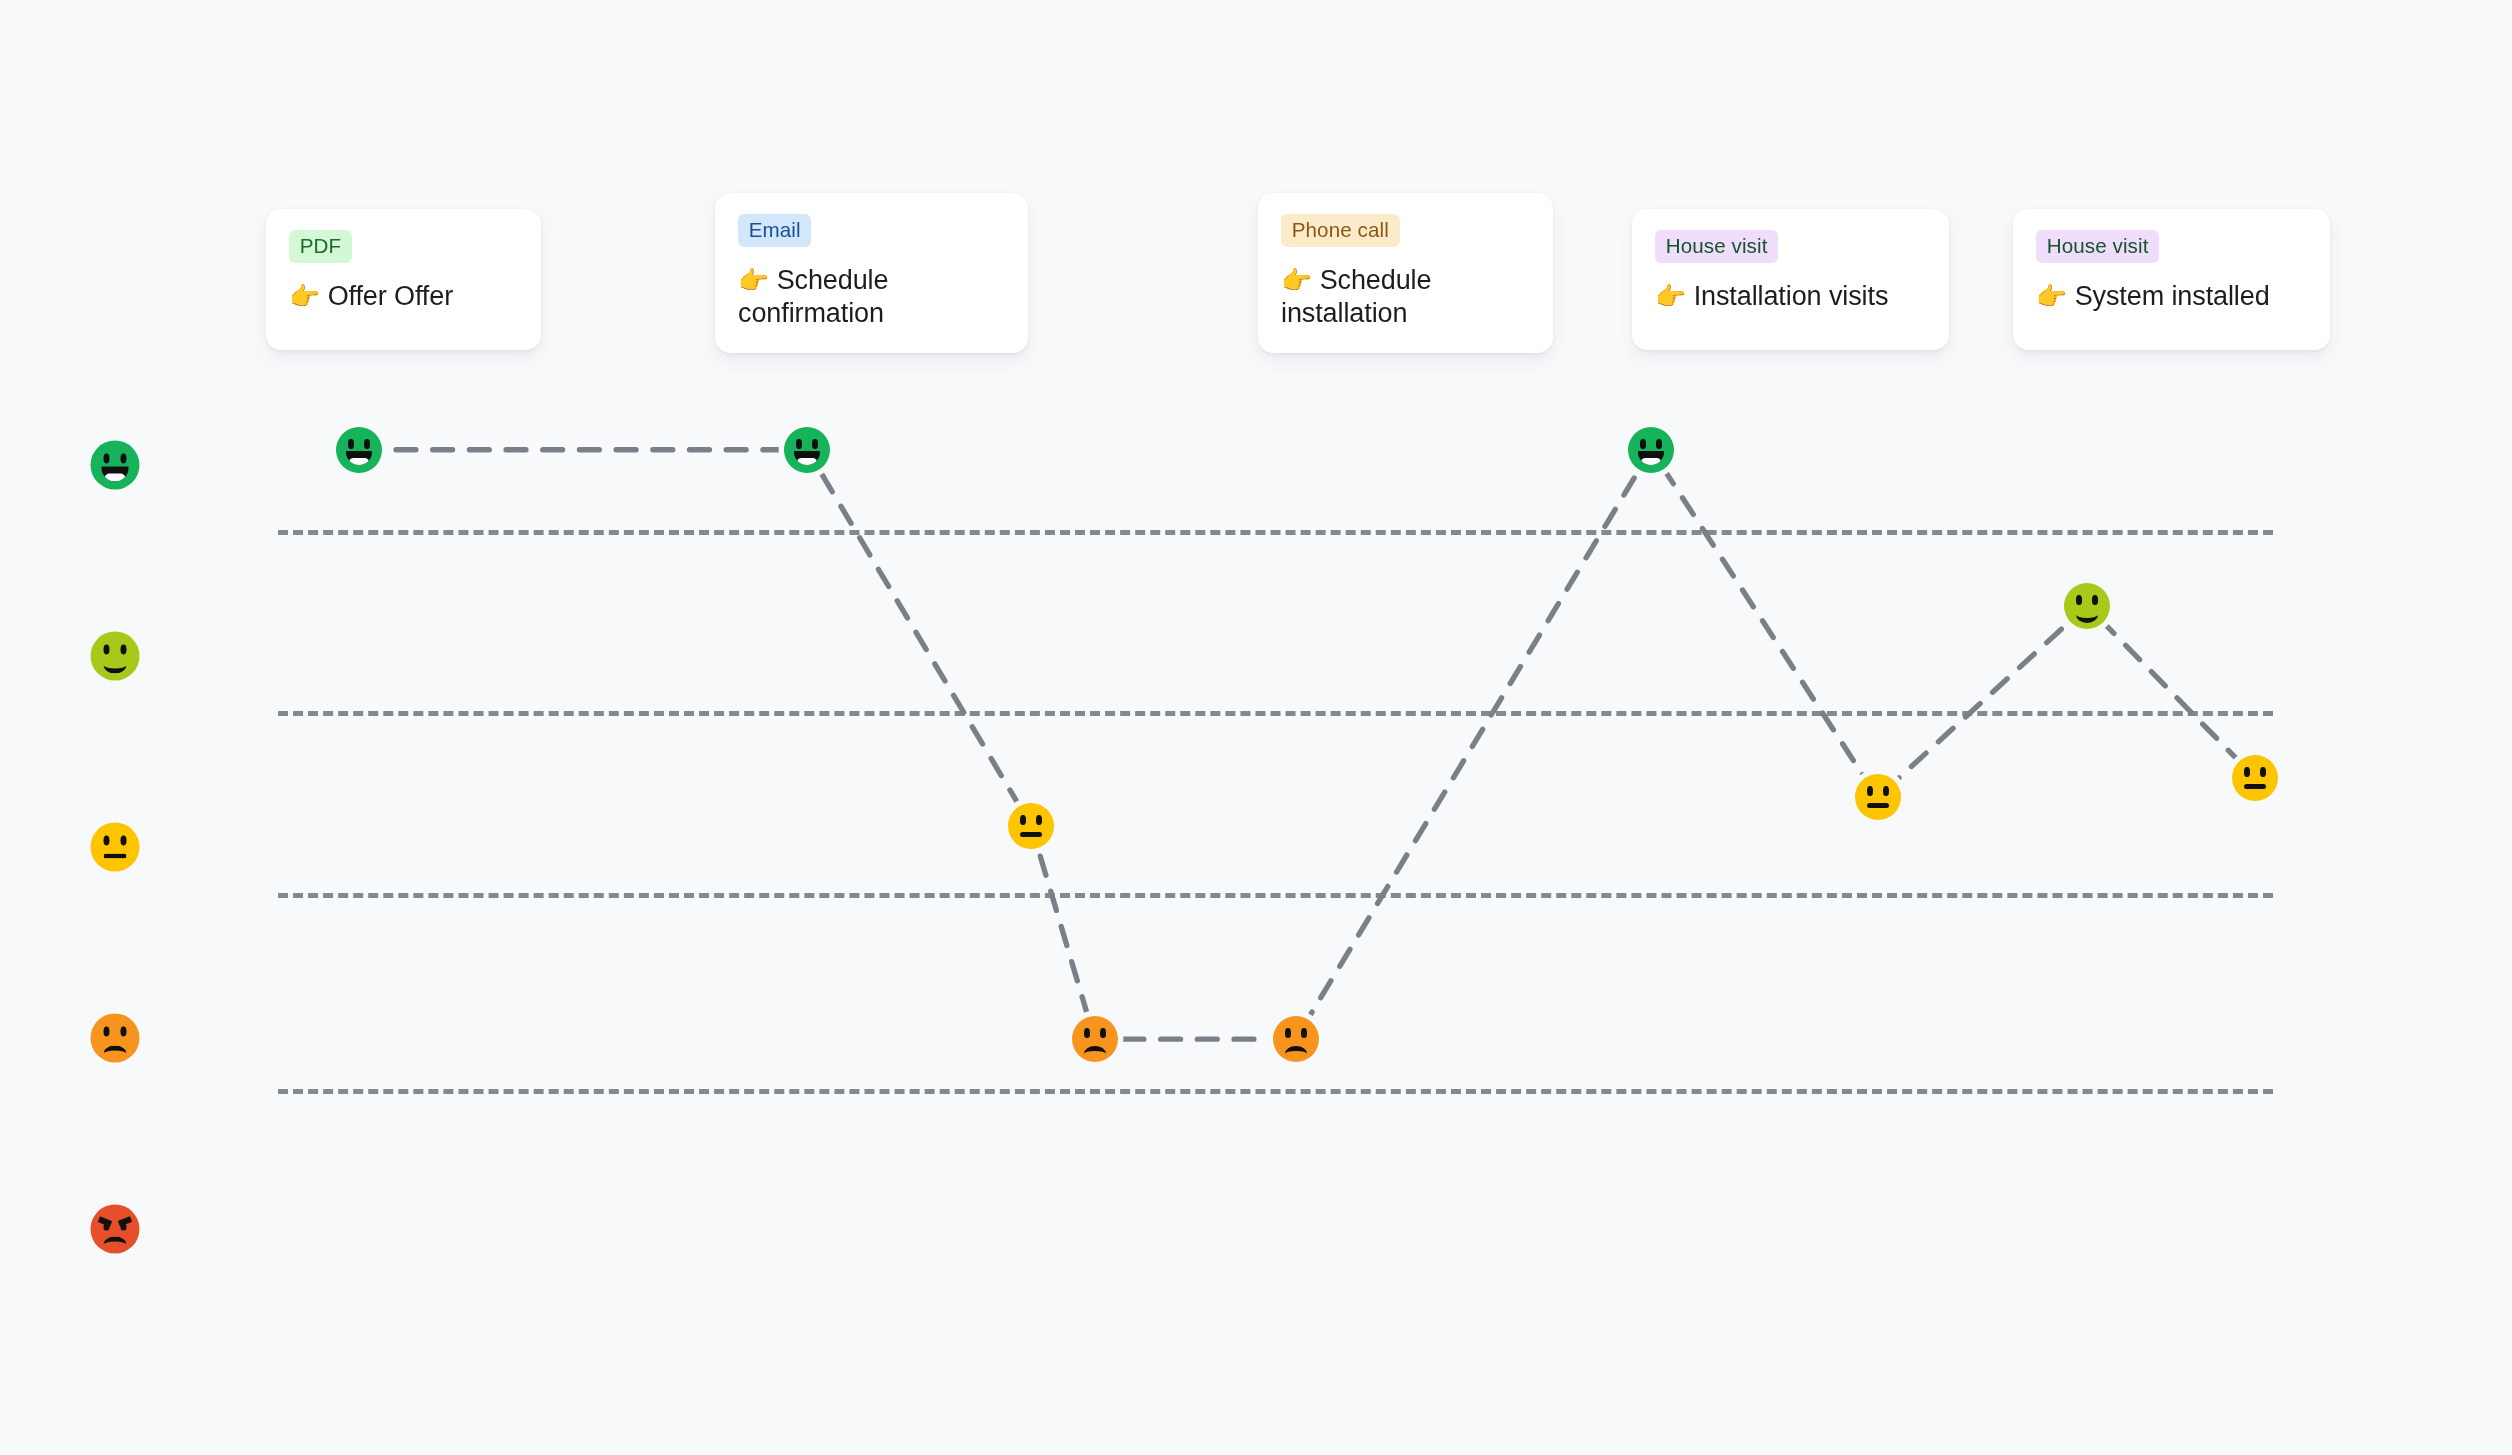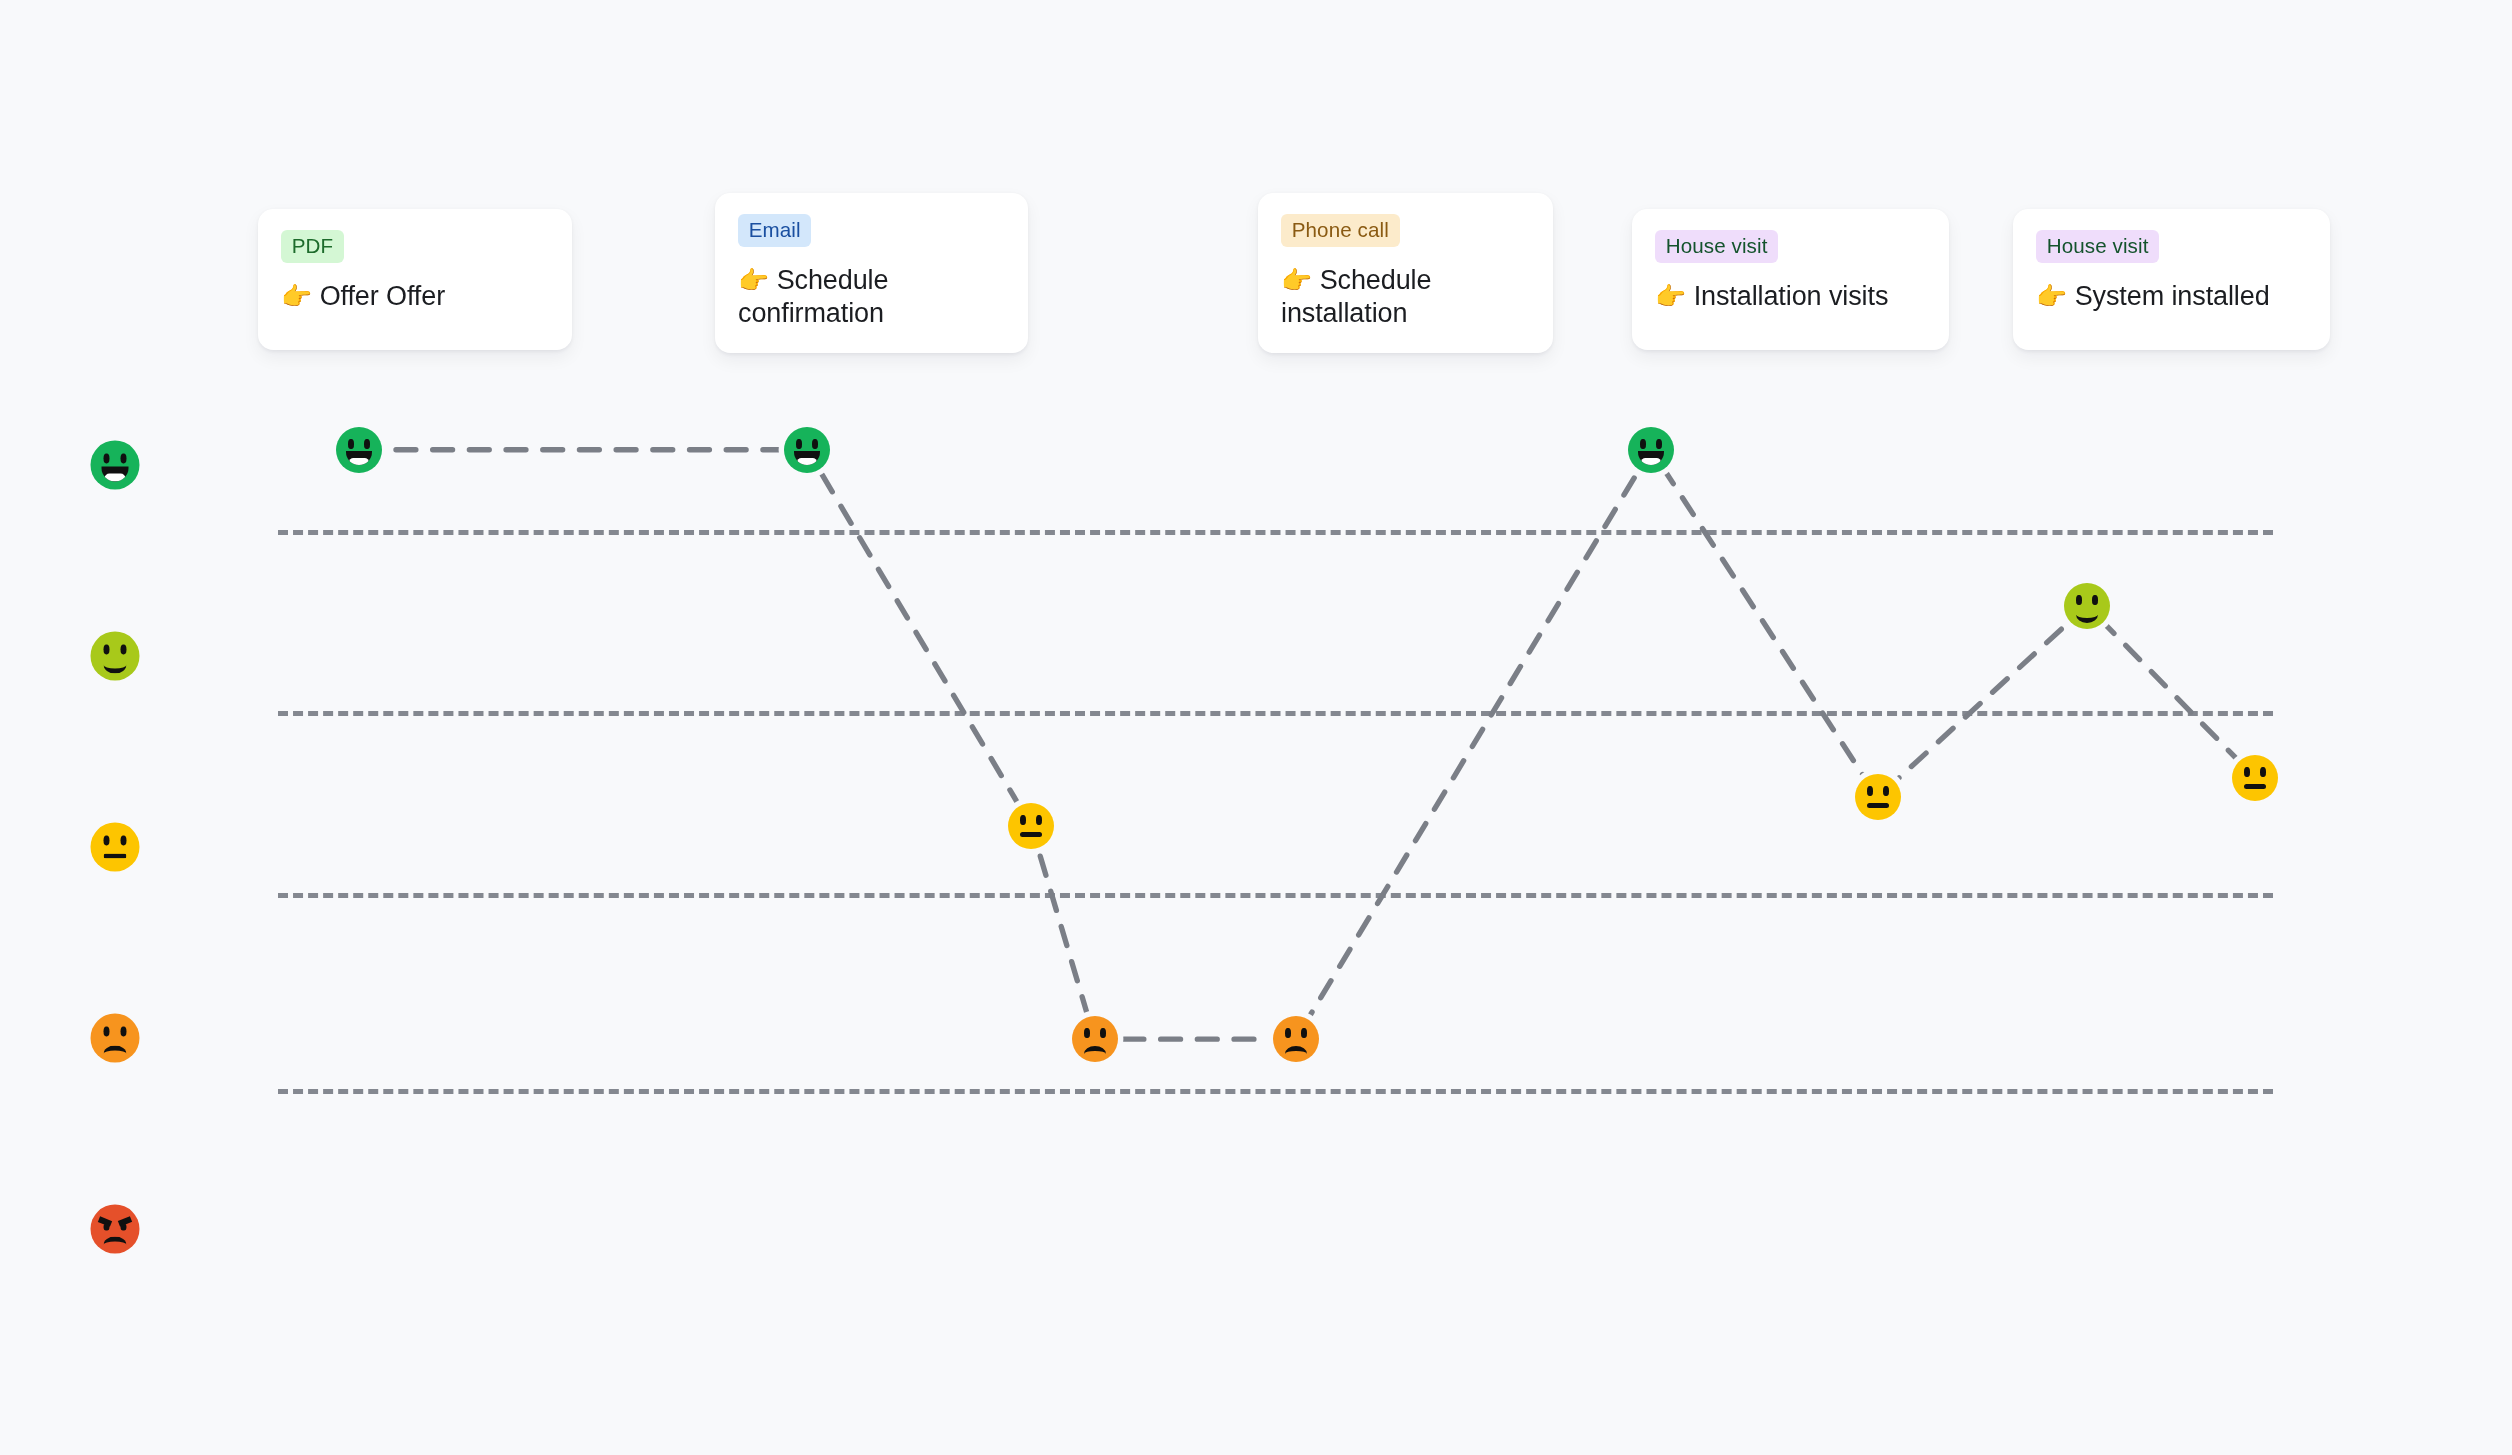--- a/index.html
+++ b/index.html
@@ -287,21 +287,21 @@
           <div class="face">
             <span class="eye left"></span>
             <span class="eye right"></span>
             <span class="mouth-flat"></span>
           </div>
         </div>
       </div>
   </div>
 
   <div id="cards-layer">
-      <div class="card" style="left: 258px; top: 209px; width: 314px; min-height: 141px;"><span class="badge badge-pdf">PDF</span><div class="card-title"><span class="point-emoji">👉</span><span>Offer Offer</span></div></div>
+      <div class="card" style="left: 266px; top: 209px; width: 275px; min-height: 141px;"><span class="badge badge-pdf">PDF</span><div class="card-title"><span class="point-emoji">👉</span><span>Offer Offer</span></div></div>
       <div class="card" style="left: 715px; top: 193px; width: 313px; min-height: 157px;"><span class="badge badge-email">Email</span><div class="card-title"><span class="point-emoji">👉</span><span>Schedule confirmation</span></div></div>
       <div class="card" style="left: 1258px; top: 193px; width: 295px; min-height: 157px;"><span class="badge badge-phone-call">Phone call</span><div class="card-title"><span class="point-emoji">👉</span><span>Schedule installation</span></div></div>
       <div class="card" style="left: 1632px; top: 209px; width: 317px; min-height: 141px;"><span class="badge badge-house-visit">House visit</span><div class="card-title"><span class="point-emoji">👉</span><span>Installation visits</span></div></div>
       <div class="card" style="left: 2013px; top: 209px; width: 317px; min-height: 141px;"><span class="badge badge-house-visit">House visit</span><div class="card-title"><span class="point-emoji">👉</span><span>System installed</span></div></div>
     </div>
 
 </div>
 
 
 </body></html>

